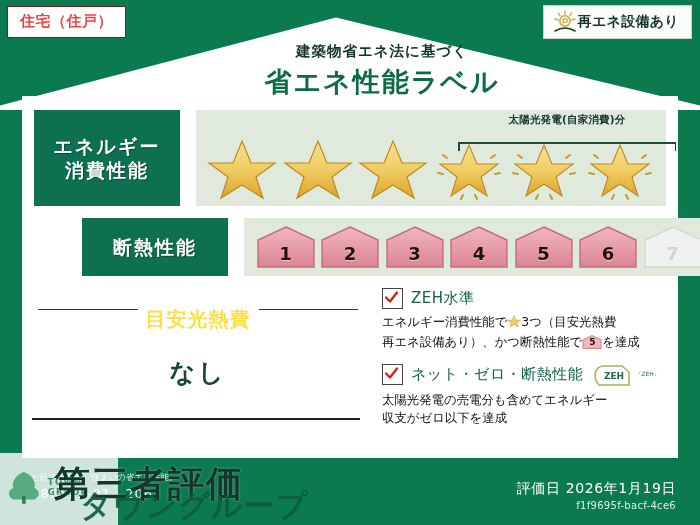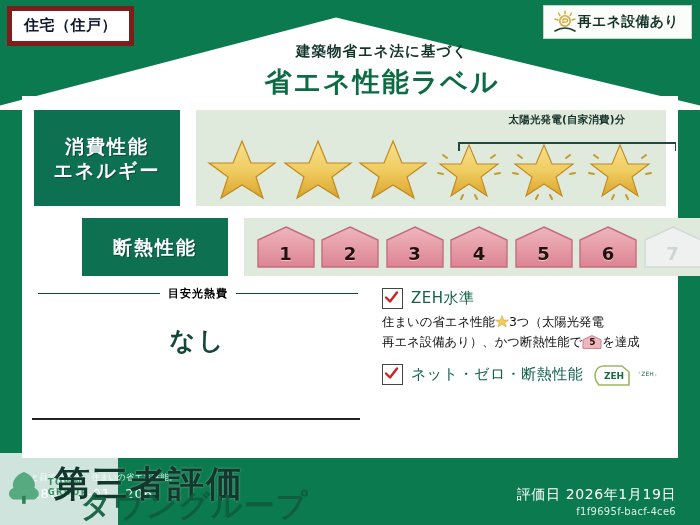--- a/index.html
+++ b/index.html
@@ -20,23 +20,23 @@
 
   
   .body-panel{
     position:absolute;left:22px;top:96px;width:656px;height:362px;
     background:#ffffff;
   }
 
   
   .corner-tag{
     position:absolute;left:7px;top:6px;
-    background:#ffffff;border:5px solid #7f1d1d;
+    background:#ffffff;border:1px solid #7f1d1d;
     padding:5px 12px 6px 12px;
-    font-size:15px;font-weight:bold;color:#0f172a;
+    font-size:15px;font-weight:bold;color:#ef4444;
     letter-spacing:.5px;
     z-index:6;
   }
   
   .re-badge{
     position:absolute;right:8px;top:5px;
     background:#fbfdfa;border:1px solid #c6d2cb;
     padding:4px 12px 4px 8px;
     display:flex;align-items:center;gap:0;
     z-index:6;
@@ -101,21 +101,21 @@
   .house .num{
     position:relative;z-index:2;font-size:18px;font-weight:bold;color:#23100f;
     padding-bottom:5px;text-shadow:0 1px 0 rgba(255,255,255,.5);
   }
   .house.off .num{color:#cfd6d2;text-shadow:none;}
 
   
   .cost-block{position:absolute;left:38px;top:286px;width:320px;}
   .cost-head{display:flex;align-items:center;gap:8px;}
   .cost-head .ln{flex:1;height:1.5px;background:#14463a;}
-  .cost-head .ttl{font-size:11px;font-weight:bold;color:#000000;letter-spacing:1px;white-space:nowrap;}
+  .cost-head .ttl{font-size:20px;font-weight:bold;color:#fde047;letter-spacing:1px;white-space:nowrap;margin-top:20px;}
   .cost-value{
     text-align:center;font-size:25px;font-weight:bold;color:#14463a;
     margin-top:23px;letter-spacing:3px;
   }
   .cost-rule{position:absolute;left:32px;top:418px;width:328px;height:1.5px;background:#222;}
 
   
   .criteria{position:absolute;left:382px;top:288px;width:288px;}
   .crit{margin-bottom:12px;}
   .crit-head{display:flex;align-items:center;gap:8px;}
@@ -141,21 +141,21 @@
     font-size:9px;font-weight:bold;color:#23100f;padding-bottom:1px;
   }
 
   
   .footer{position:absolute;left:0;bottom:0;width:700px;height:62px;background:#0b7a4f;}
   .footer-left{
     position:absolute;left:22px;bottom:22px;
     font-size:13px;color:#ffffff;letter-spacing:1px;
   }
   .footer-left .micro{font-size:8.5px;display:block;color:#dff0e7;letter-spacing:0;margin-bottom:1px;}
-  .footer-right{position:absolute;right:24px;bottom:8px;text-align:right;margin-left:21px;}
+  .footer-right{position:absolute;right:24px;bottom:14px;text-align:right;margin-left:21px;}
   .footer-right .date{font-size:14px;color:#ffffff;letter-spacing:.6px;}
   .footer-right .uid{font-size:10px;color:#dbeee4;letter-spacing:.3px;margin-top:2px;}
 
   
   .watermark{
     position:absolute;left:0;bottom:0;width:430px;height:72px;
     z-index:20;pointer-events:none;
   }
   .wm-box{
     position:absolute;left:0;bottom:0;width:118px;height:72px;
@@ -207,22 +207,22 @@
 
   <div class="title-wrap">
     <div class="title-sub">建築物省エネ法に基づく</div>
     <div class="title-main">省エネ性能ラベル</div>
   </div>
 
   <div class="body-panel"></div>
 
   <div class="metric-row row-energy">
     <div class="row-label">
+      <span>エネルギー</span>
       <span>消費性能</span>
-      <span>エネルギー</span>
     </div>
     <div class="row-field">
 
       <div class="pv-caption">太陽光発電(自家消費)分</div>
       <div class="pv-bracket">
         <div class="bline"></div>
         <div class="btick l"></div>
         <div class="btick r"></div>
       </div>
 
@@ -365,43 +365,46 @@
     <div class="crit">
       <div class="crit-head">
         <span class="chk">
           <svg viewBox="0 0 15 15">
               <path d="M2 7.5 L6 11.5 L13 2.5" fill="none" stroke="#cc2222" stroke-width="2.4" stroke-linecap="round" stroke-linejoin="round"></path>
             </svg>
         </span>
         <span class="crit-title zeh-std">ZEH水準</span>
       </div>
       <div class="crit-desc">
-        <span>住まいの省エネ性能</span><span class="inline-star"><svg viewBox="0 0 70 66">
+        <span>エネルギー消費性能で</span><span class="inline-star"><svg viewBox="0 0 70 66">
               <polygon points="35,6 44,28 68,28 49,42 56,63 35,50 14,63 21,42 2,28 26,28" fill="#f0cd63" stroke="#c08a1e" stroke-width="2"></polygon>
-            </svg></span><span>3つ（太陽光発電</span><br><span>再エネ設備あり）、かつ断熱性能で</span><span class="inline-house"><svg viewBox="0 0 62 44">
+            </svg></span><span>3つ（目安光熱費</span><br><span>再エネ設備あり）、かつ断熱性能で</span><span class="inline-house"><svg viewBox="0 0 62 44">
               <path d="M31 2 L59 15 L59 42 L3 42 L3 15 Z" fill="#f0b6bd" stroke="#c26d7d" stroke-width="2.5"></path>
             </svg><span class="n">5</span></span><span>を達成</span>
       </div>
     </div>
 
     <div class="crit">
       <div class="crit-head">
         <span class="chk">
           <svg viewBox="0 0 15 15">
               <path d="M2 7.5 L6 11.5 L13 2.5" fill="none" stroke="#cc2222" stroke-width="2.4" stroke-linecap="round" stroke-linejoin="round"></path>
             </svg>
         </span>
         <span class="crit-title">ネット・ゼロ・断熱性能</span>
         <span class="zeh-logo">
           <svg viewBox="0 0 40 24">
             <path d="M6 22 C-1 14 2 3 11 3 L29 3 L36 9 L36 22 Z" fill="#fff" stroke="#9ab85f" stroke-width="1.6"></path>
             <text x="21" y="16" font-family="DejaVu Sans, sans-serif" font-size="9" font-weight="bold" fill="#1d6b4a" text-anchor="middle">ZEH</text>
           </svg>
           <span class="zeh-tm">『ZEH』</span>
         </span>
+      </div>
+      <div class="crit-desc">
+        <span>太陽光発電の売電分も含めてエネルギー</span><br><span>収支がゼロ以下を達成</span>
       </div>
     </div>
   </div>
 
   <div class="footer">
     <div class="footer-left">
       <span class="micro">ひと目でわかる、住まいの省エネ性能。</span>
       <span>0286012-01　206</span>
     </div>
     <div class="footer-right">

